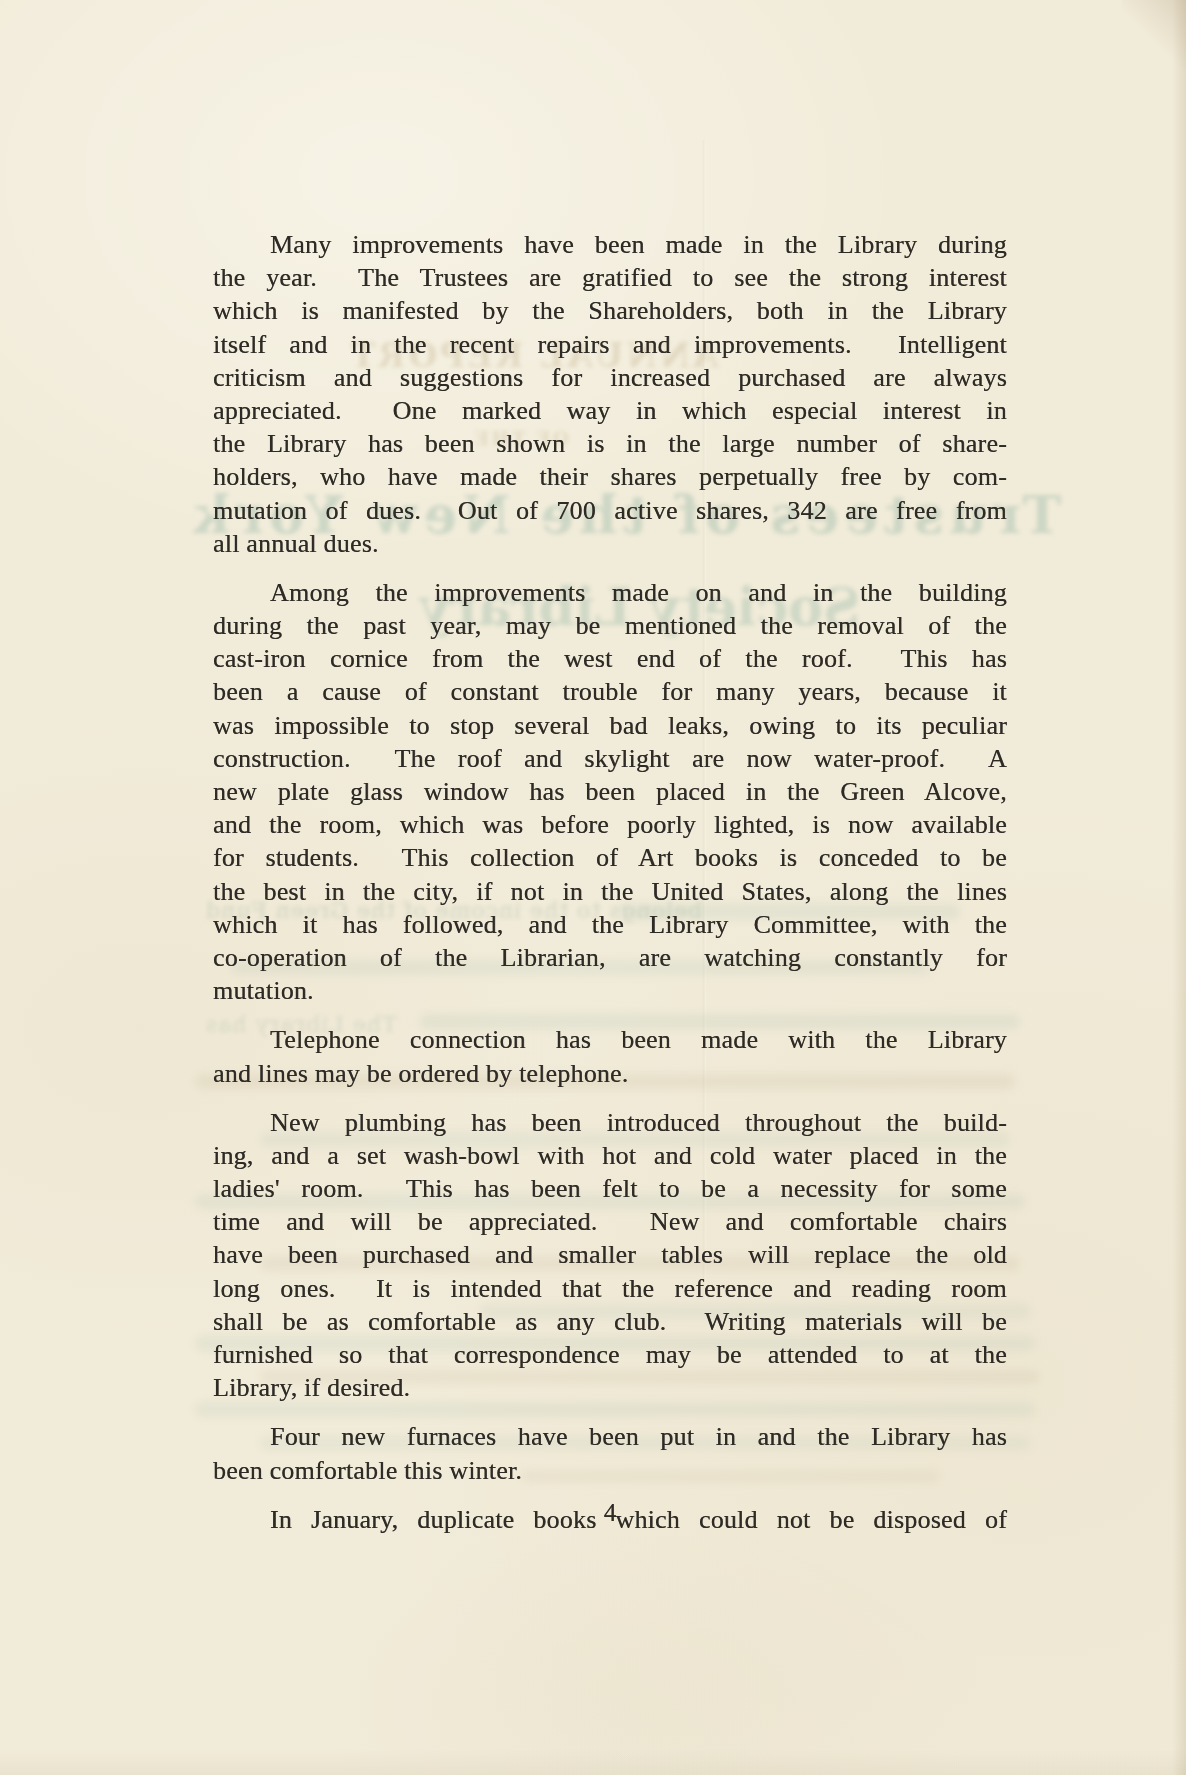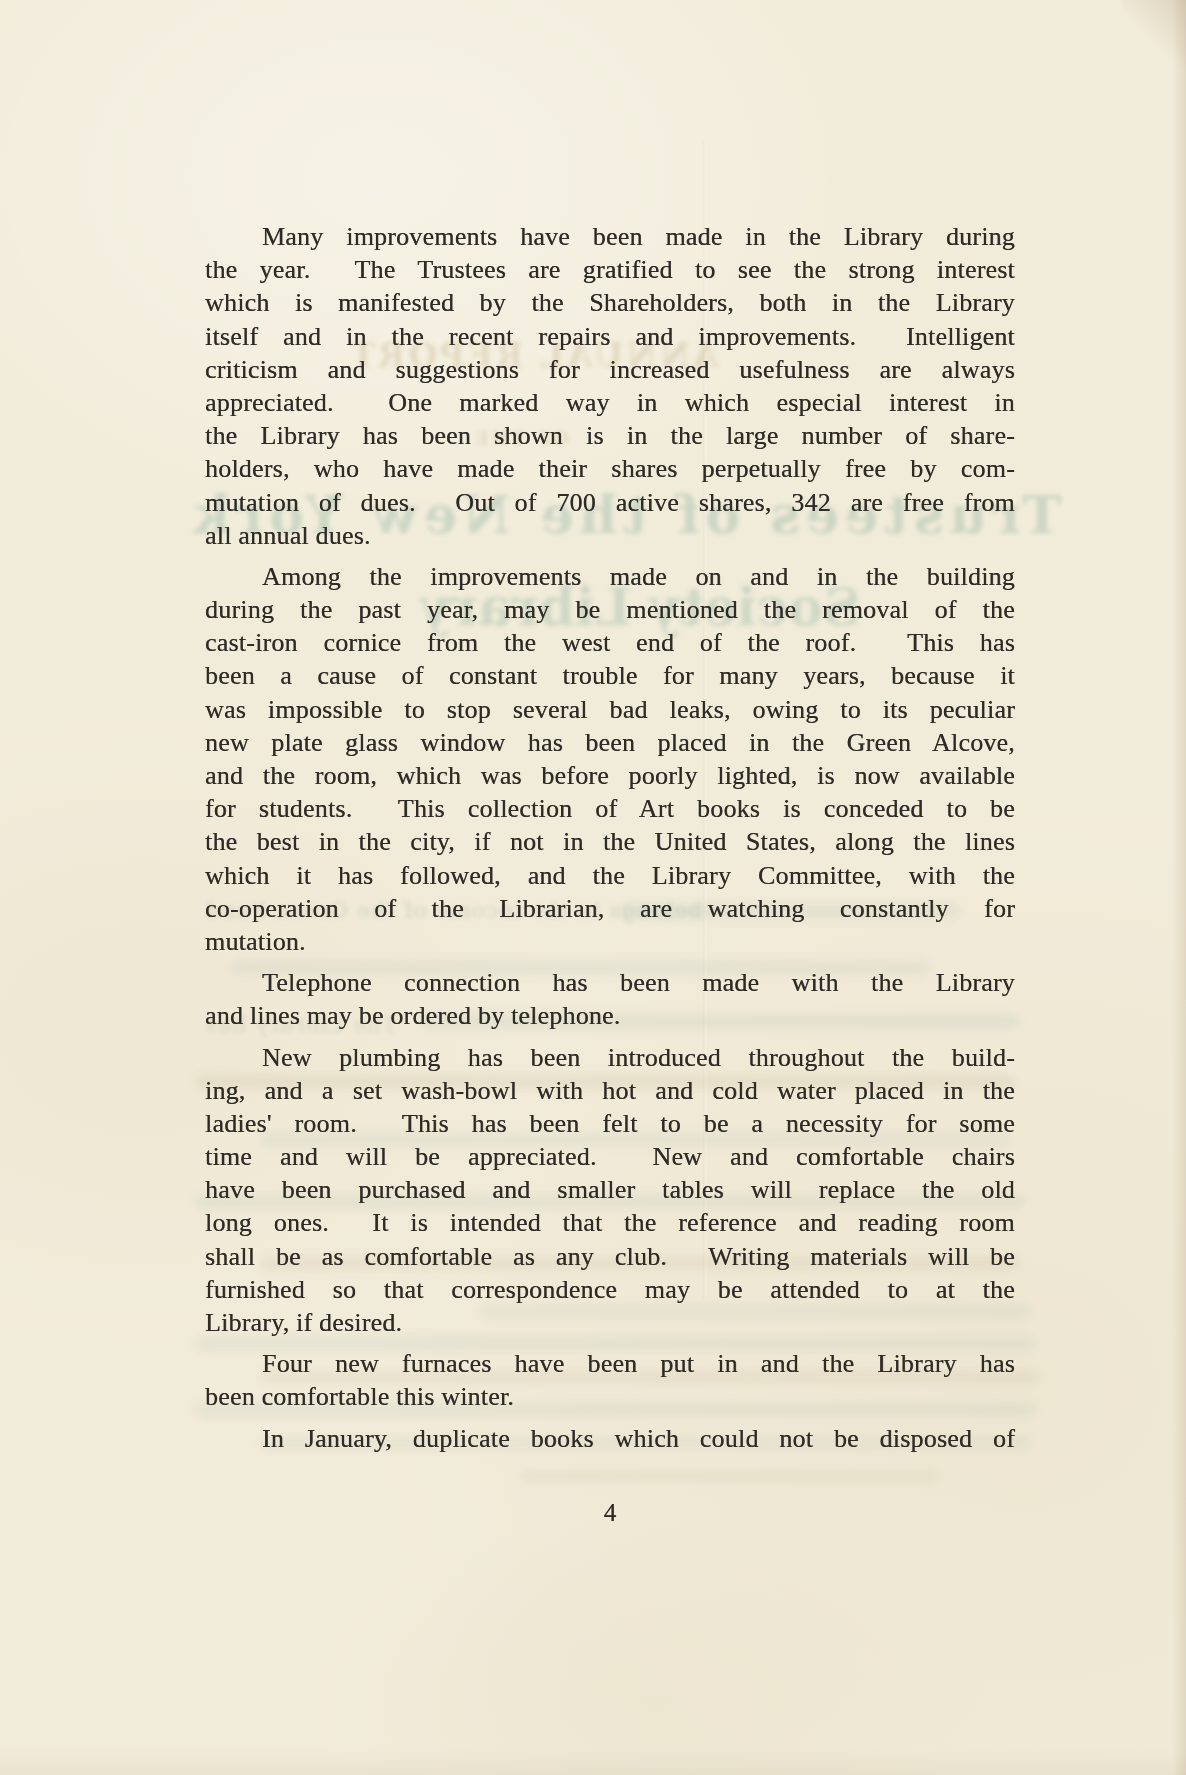--- a/index.html
+++ b/index.html
@@ -56,21 +56,21 @@
   .text-block {
     position: absolute; left: 197px; top: 212px; width: 826px;
     z-index: 2;
     font-family: "Liberation Serif", serif;
     font-size: 26px;
     line-height: 33.2px;
     letter-spacing: 0.2px;
     color: #2e2b26;
     text-shadow: 0.3px 0.3px 0.45px rgba(46,43,38,0.72);
   }
-  .paragraph { margin: 8px; }
+  .paragraph { margin: 16px; }
   .line {
     text-align: justify;
     text-align-last: justify;
     text-justify: inter-word;
     height: 33.2px;
   }
   .line.first { text-indent: 57px; }
   .line.last  { text-align-last: left; }
 
   .folio {
@@ -108,33 +108,34 @@
       <div class="ghost-smudge" style="left: 260px; top: 1436px; width: 770px; height: 14px; background: rgb(157, 184, 166); opacity: 0.12;"></div>
       <div class="ghost-smudge" style="left: 520px; top: 1470px; width: 420px; height: 13px; background: rgb(179, 163, 126); opacity: 0.1;"></div>
     </div>
 
   <div class="text-block" id="paragraphs">
       <div class="paragraph">
         <div class="line first">Many improvements have been made in the Library during</div>
         <div class="line">the year.&nbsp; The Trustees are gratified to see the strong interest</div>
         <div class="line">which is manifested by the Shareholders, both in the Library</div>
         <div class="line">itself and in the recent repairs and improvements.&nbsp; Intelligent</div>
-        <div class="line">criticism and suggestions for increased usefulness are always</div>
+        <div class="line">criticism and suggestions for increased purchased are always</div>
         <div class="line">appreciated.&nbsp; One marked way in which especial interest in</div>
         <div class="line">the Library has been shown is in the large number of share-</div>
         <div class="line">holders, who have made their shares perpetually free by com-</div>
         <div class="line">mutation of dues.&nbsp; Out of 700 active shares, 342 are free from</div>
         <div class="line last">all annual dues.</div>
       </div>
       <div class="paragraph">
         <div class="line first">Among the improvements made on and in the building</div>
         <div class="line">during the past year, may be mentioned the removal of the</div>
         <div class="line">cast-iron cornice from the west end of the roof.&nbsp; This has</div>
         <div class="line">been a cause of constant trouble for many years, because it</div>
         <div class="line">was impossible to stop several bad leaks, owing to its peculiar</div>
+        <div class="line">construction.&nbsp; The roof and skylight are now water-proof.&nbsp; A</div>
         <div class="line">new plate glass window has been placed in the Green Alcove,</div>
         <div class="line">and the room, which was before poorly lighted, is now available</div>
         <div class="line">for students.&nbsp; This collection of Art books is conceded to be</div>
         <div class="line">the best in the city, if not in the United States, along the lines</div>
         <div class="line">which it has followed, and the Library Committee, with the</div>
         <div class="line">co-operation of the Librarian, are watching constantly for</div>
         <div class="line last">mutation.</div>
       </div>
       <div class="paragraph">
         <div class="line first">Telephone connection has been made with the Library</div>

